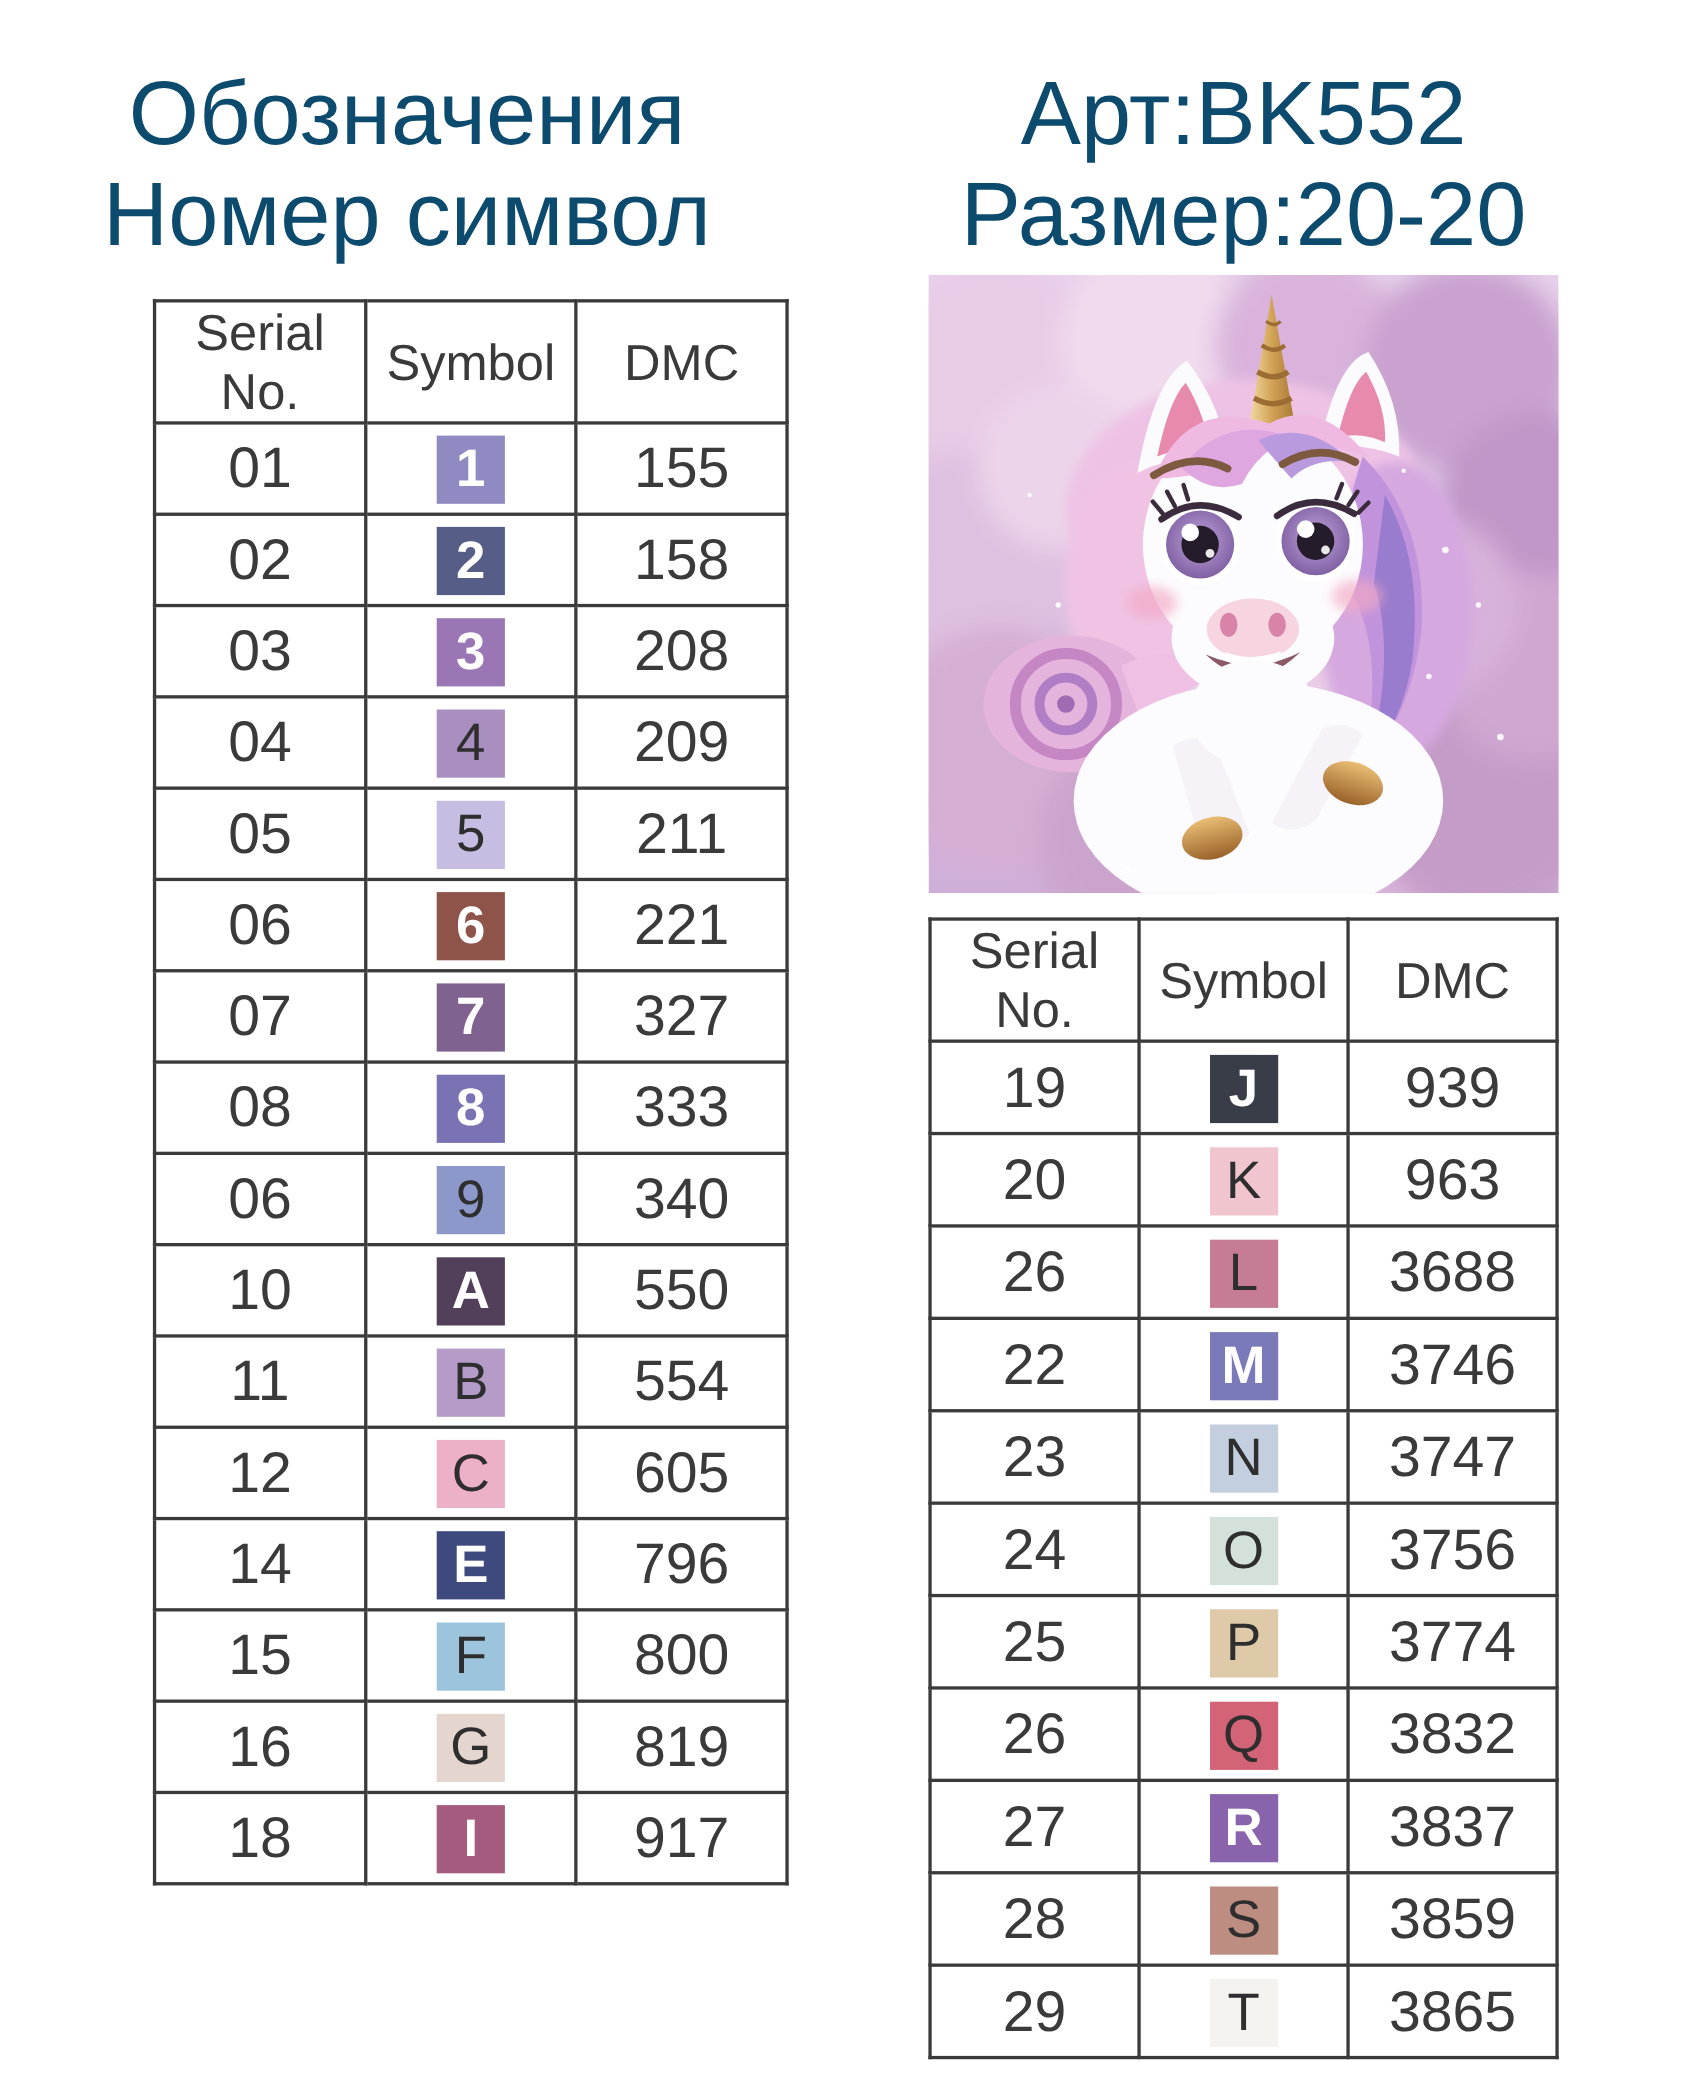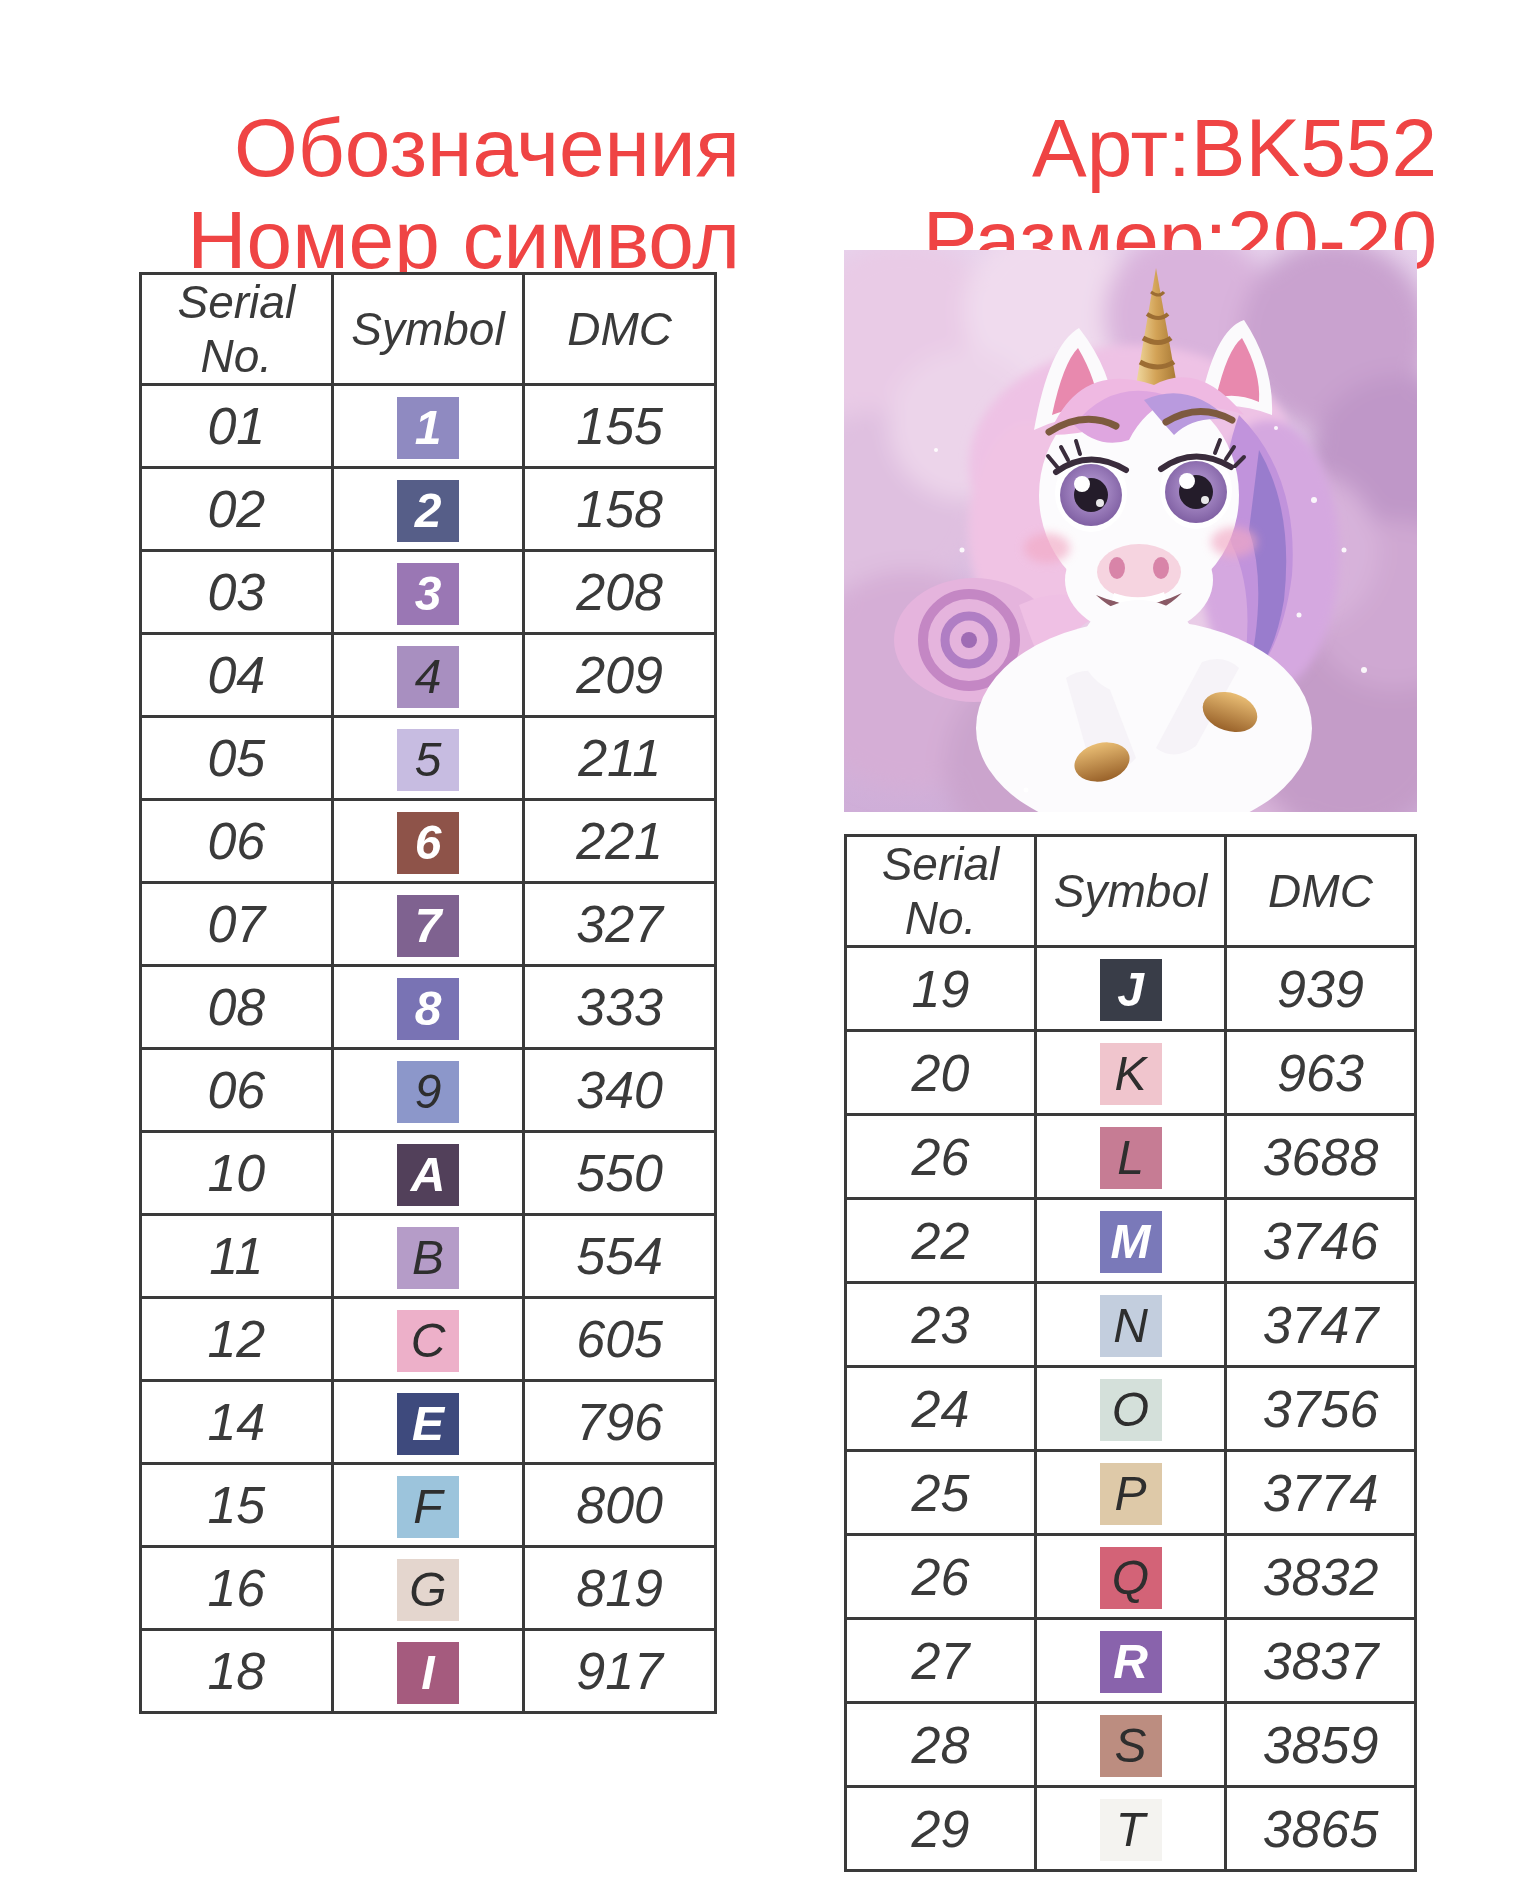--- a/index.html
+++ b/index.html
@@ -1,23 +1,23 @@
 <!DOCTYPE html>
 <html><head>
 <meta charset="utf-8">
 <style>
   html,body{margin:0;padding:0;background:#ffffff;}
   .page{
     position:relative;width:1535px;height:1890px;background:#ffffff;
     font-family:"Liberation Sans",sans-serif;color:#3a3a3a;overflow:hidden;
   }
-  .title{position:absolute;text-align:right;font-size:82px;line-height:1.12;font-weight:400;color:#ef4444;white-space:nowrap;margin-top:44px;}
+  .title{position:absolute;text-align:center;font-size:82px;line-height:1.12;font-weight:400;color:#0c4a6e;white-space:nowrap;}
   .title-left{left:0;top:58px;width:740px;}
   .title-right{left:824px;top:58px;width:613px;}
-  table.legend{position:absolute;border-collapse:collapse;table-layout:fixed;font-style:italic;}
+  table.legend{position:absolute;border-collapse:collapse;table-layout:fixed;}
   table.legend th,table.legend td{
     border:3px solid #3a3a3a;text-align:center;vertical-align:middle;padding:0;
     font-size:52px;color:#3a3a3a;background:#ffffff;
   }
   table.legend th{font-size:46px;font-weight:400;height:78px;}
   #left-table{left:139px;top:272px;width:578px;}
   #left-table td{height:80px;}
   #right-table{left:844px;top:834px;width:573px;}
   #right-table td{height:81px;}
   .swatch{

